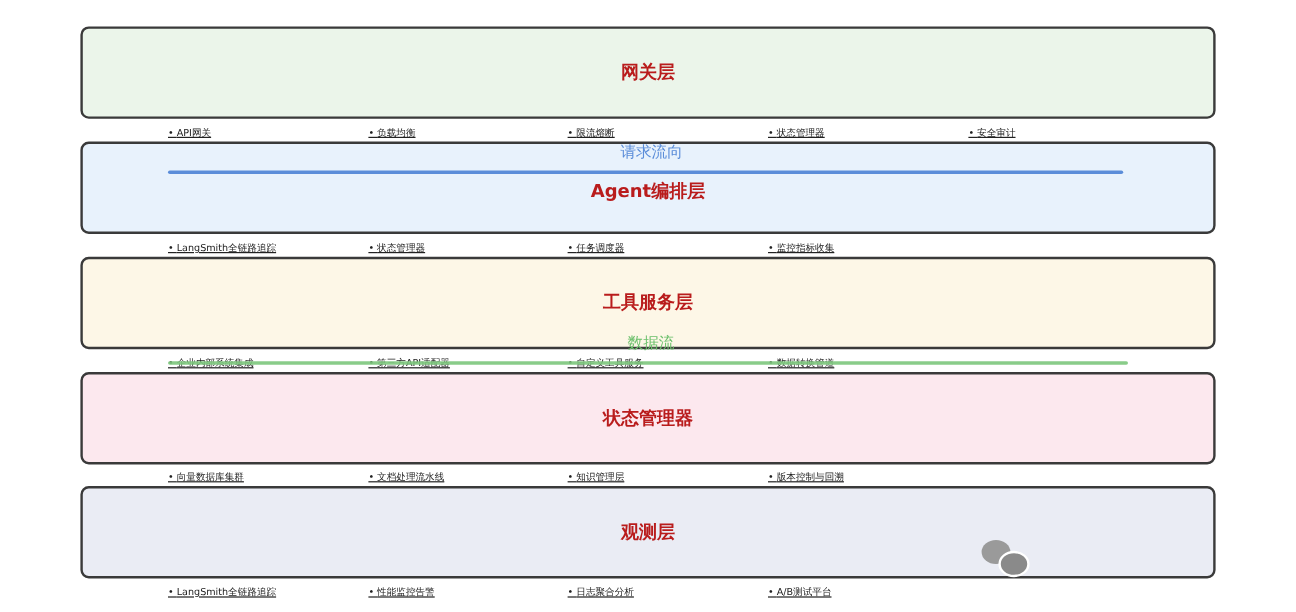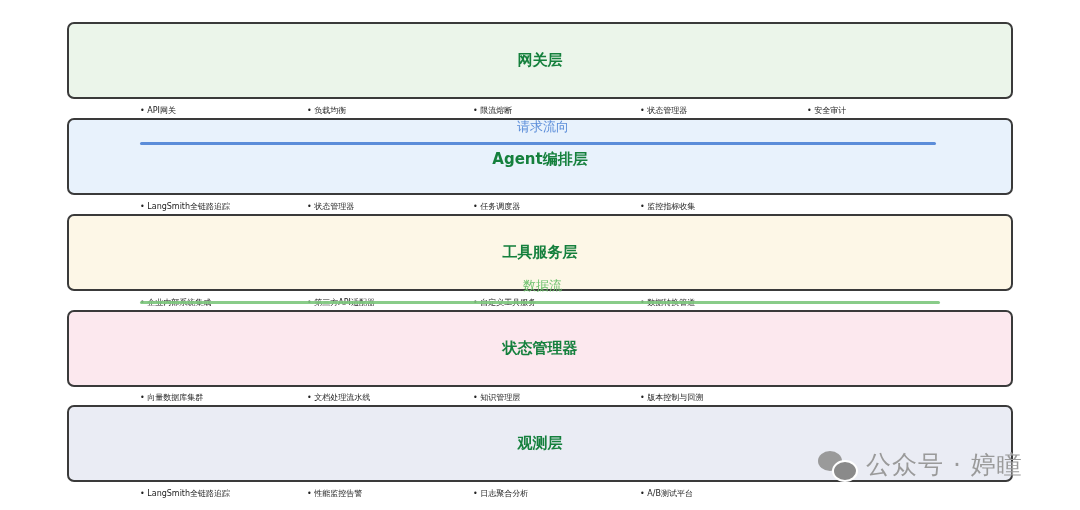--- a/index.html
+++ b/index.html
@@ -7,25 +7,26 @@
       width: 1080px; height: 510px; background: #ffffff;
       position: relative; overflow: hidden;
       font-family: "DejaVu Sans", "Liberation Sans", sans-serif;
     }
     .layer {
       position: absolute; left: 67px; width: 942px; height: 73px;
       border: 2px solid #3a3a3a; border-radius: 7px;
       display: flex; align-items: center; justify-content: center;
       box-sizing: content-box;
     }
-    .layer-title { font-size: 15px; font-weight: bold; color: #15803d; }
+    .layer-title { font-size: 15px; font-weight: bold; color: #b91c1c; }
     .bullets { position: absolute; left: 0; width: 1080px; height: 14px; }
     .bullet {
       position: absolute; font-size: 8px; color: #222; white-space: nowrap;
       line-height: 12px;
+      text-decoration: underline;
     }
     .bullet::before { content: "\2022\00a0"; }
     .flow-line { position: absolute; height: 3px; border-radius: 2px; }
     .flow-label { position: absolute; font-size: 13px; white-space: nowrap; }
     .watermark {
       position: absolute; left: 818px; top: 448px; display: flex; align-items: center;
       color: #9a9a9a; font-size: 25px; letter-spacing: 1px;
     }
     .wx-icon { position: relative; width: 40px; height: 32px; margin-right: 8px; }
     .wx-icon .b1 { position: absolute; left: 0; top: 2px; width: 24px; height: 20px; background: #9a9a9a; border-radius: 50%; }
@@ -91,15 +92,14 @@
   <span class="flow-label" style="left:517px;top:118px;color:#5b8dd9">请求流向</span>
 
   <div class="flow-line" style="left:140px;top:301px;width:800px;background:#7cc67c;opacity:0.9"></div>
   <span class="flow-label" style="left:523px;top:277px;color:#6cc06c">数据流</span>
 
   <div class="watermark">
     <span class="wx-icon">
         <span class="b1"></span>
         <span class="b2"></span>
       </span>
-    <span>公众号 · 婷瞳</span>
   </div>
 </div>
 
 </body></html>

